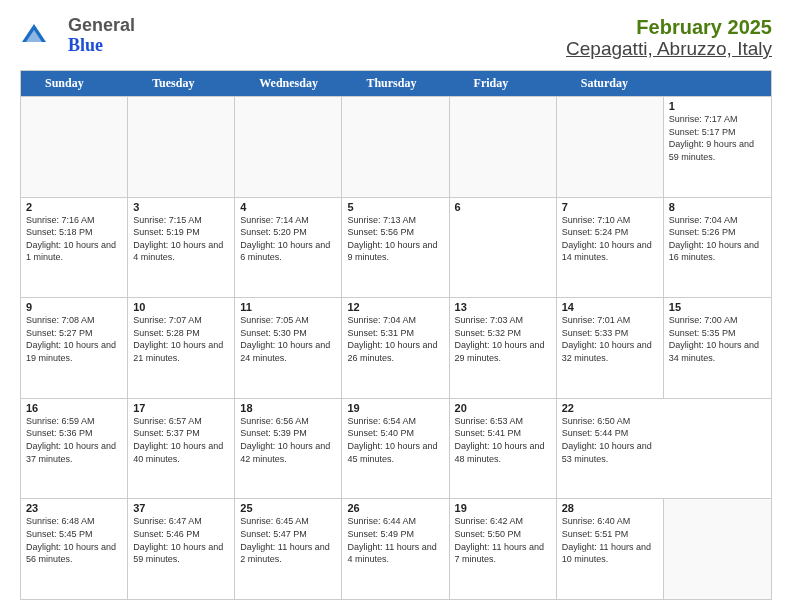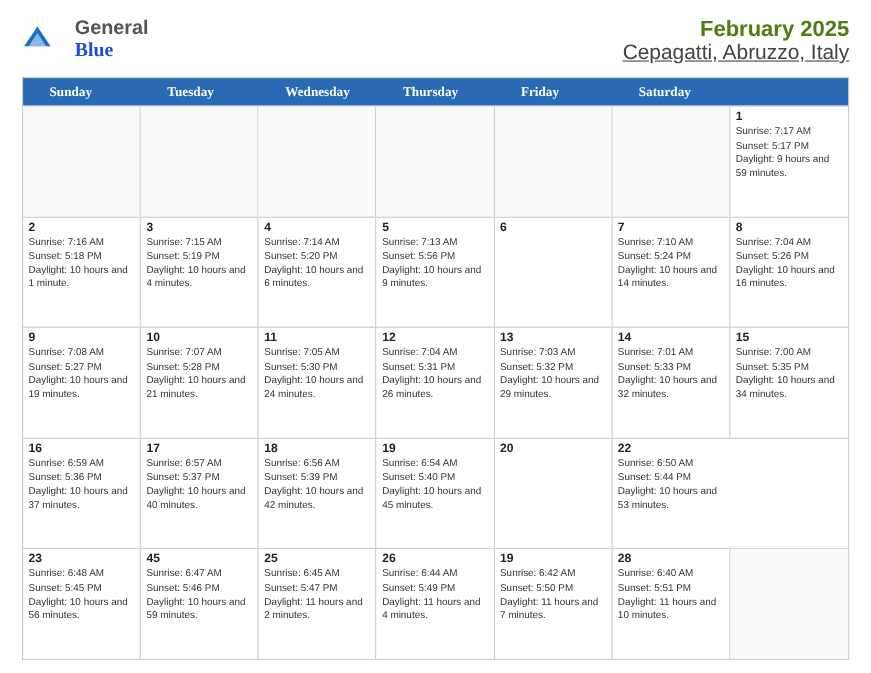--- a/index.html
+++ b/index.html
@@ -259,37 +259,40 @@
 Daylight: 10 hours and 42 minutes.</div>
           </div>
           <div class="cal-cell">
             <div class="day-number">19</div>
             <div class="day-info">Sunrise: 6:54 AM
 Sunset: 5:40 PM
 Daylight: 10 hours and 45 minutes.</div>
           </div>
           <div class="cal-cell">
             <div class="day-number">20</div>
+            <div class="day-info">Sunrise: 6:53 AM
+Sunset: 5:41 PM
+Daylight: 10 hours and 48 minutes.</div>
           </div>
           <div class="cal-cell">
             <div class="day-number">22</div>
             <div class="day-info">Sunrise: 6:50 AM
 Sunset: 5:44 PM
 Daylight: 10 hours and 53 minutes.</div>
           </div>
         </div>
         <div class="cal-row">
           <div class="cal-cell">
             <div class="day-number">23</div>
             <div class="day-info">Sunrise: 6:48 AM
 Sunset: 5:45 PM
 Daylight: 10 hours and 56 minutes.</div>
           </div>
           <div class="cal-cell">
-            <div class="day-number">45</div>
+            <div class="day-number">37</div>
             <div class="day-info">Sunrise: 6:47 AM
 Sunset: 5:46 PM
 Daylight: 10 hours and 59 minutes.</div>
           </div>
           <div class="cal-cell">
             <div class="day-number">25</div>
             <div class="day-info">Sunrise: 6:45 AM
 Sunset: 5:47 PM
 Daylight: 11 hours and 2 minutes.</div>
           </div>

